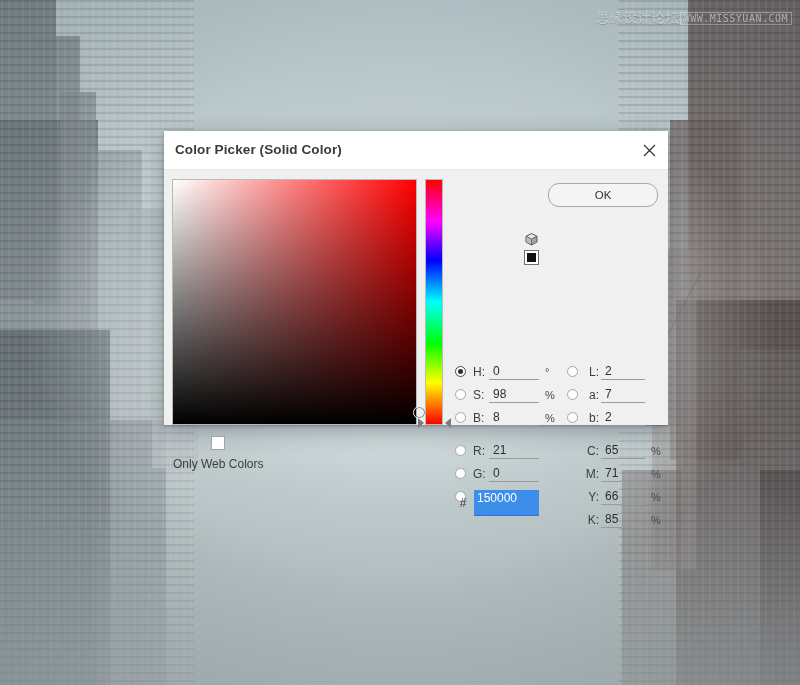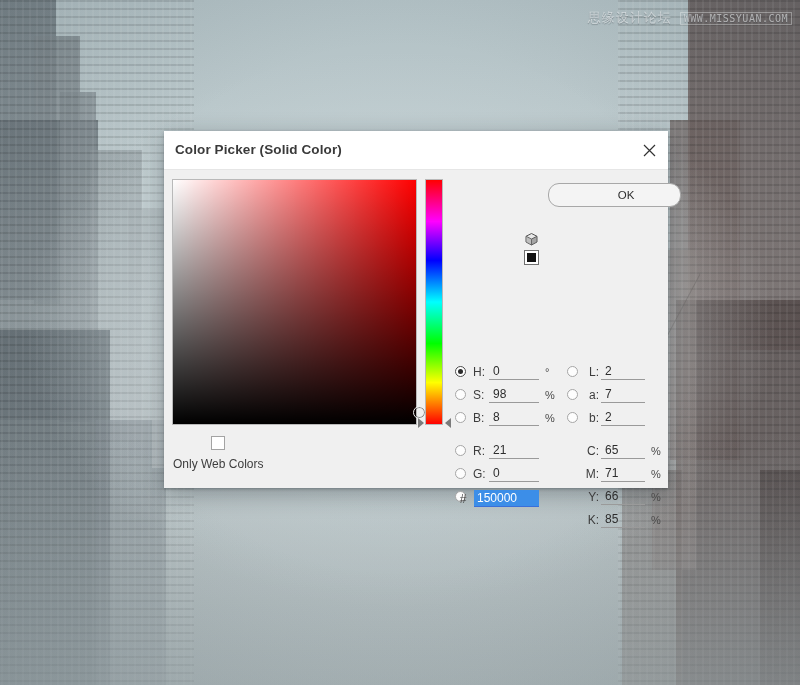--- a/index.html
+++ b/index.html
@@ -58,30 +58,30 @@
   .mast2{position:absolute;right:138px;top:205px;width:26px;height:2px;background:rgba(60,52,50,.45);}
   .mastbox{position:absolute;right:142px;top:232px;width:16px;height:60px;background:rgba(62,54,52,.55);}
   .cable{position:absolute;right:100px;top:190px;width:70px;height:300px;
      background:linear-gradient(118deg,rgba(0,0,0,0) 49.5%,rgba(70,62,60,.42) 50%,rgba(0,0,0,0) 50.5%);}
   .fogbot{position:absolute;left:0;right:0;bottom:0;height:250px;
      background:linear-gradient(0deg,rgba(176,188,191,.55),rgba(176,188,191,0));}
   .fogmid{position:absolute;left:120px;right:120px;top:120px;height:420px;
      background:radial-gradient(ellipse 70% 60% at 50% 50%,rgba(214,224,226,.75),rgba(214,224,226,0) 72%);}
 
   
-  .wm{position:absolute;top:9px;right:8px;display:flex;align-items:center;gap:8px;
+  .wm{position:absolute;top:9px;right:8px;display:flex;align-items:center;
       color:rgba(245,248,249,.55);font-size:12px;letter-spacing:1px;
       text-shadow:0 1px 1px rgba(40,50,55,.35);white-space:nowrap;}
   .wm .cn{font-family:"DejaVu Sans",sans-serif;font-size:13px;}
   .wm .en{font-family:"DejaVu Sans Mono",monospace;font-size:10px;letter-spacing:.5px;
           border:1px solid rgba(245,248,249,.35);padding:0 3px;}
 
   
   #dlg{
-    position:absolute;left:164px;top:131px;width:504px;height:357px;
+    position:absolute;left:164px;top:131px;width:504px;height:294px;
     background:#f0f0f0;
     box-shadow:0 6px 22px rgba(20,30,36,.33),0 1px 3px rgba(20,30,36,.3);
     font-size:12px;color:#333;
   }
   .titlebar{height:38px;background:#fff;position:relative;border-bottom:1px solid #e6e6e6;}
   .title{position:absolute;left:11px;top:11px;font-size:13.5px;font-weight:bold;color:#3a3a3a;
          letter-spacing:.1px;}
   .closebtn{position:absolute;right:0;top:0;width:38px;height:38px;display:flex;
             align-items:center;justify-content:center;cursor:pointer;}
   .closebtn svg{display:block;}
@@ -117,21 +117,21 @@
   .warnwrap{position:absolute;left:360px;top:62px;width:16px;}
   .cube svg{display:block;}
   .websq{width:13px;height:13px;border:1px solid #6f6f6f;background:#fff;
          display:flex;align-items:center;justify-content:center;margin-top:3px;}
   .websq i{display:block;width:9px;height:9px;background:#111;}
 
   
   .btns{position:absolute;left:384px;top:13px;width:108px;}
   .pbtn{width:108px;height:22px;border:1px solid #a8a8a8;border-radius:11px;background:#f4f4f4;
         font-size:11.5px;color:#2f2f2f;display:flex;align-items:center;justify-content:center;
-        margin-bottom:11px;cursor:pointer;font-family:"Liberation Sans",sans-serif;padding-left:23px;}
+        margin-bottom:11px;cursor:pointer;font-family:"Liberation Sans",sans-serif;}
   .pbtn.gap{margin-top:9px;}
 
   
   .grid{position:absolute;left:291px;top:190px;width:210px;}
   .row{display:flex;align-items:center;height:23px;}
   .radio{width:11px;height:11px;border:1px solid #a6a6a6;border-radius:50%;background:#fdfdfd;
          margin-right:7px;flex:0 0 auto;cursor:pointer;box-sizing:border-box;}
   .radio.on{border:1px solid #4a4a4a;background:#fff;position:relative;}
   .radio.on::after{content:"";position:absolute;left:2px;top:2px;width:5px;height:5px;
          border-radius:50%;background:#2b2b2b;}
@@ -143,21 +143,21 @@
   .unit{width:20px;font-size:11px;color:#4a4a4a;padding-left:6px;flex:0 0 auto;}
   .colL{position:absolute;left:0;top:0;width:108px;}
   .colR{position:absolute;left:112px;top:0;width:104px;}
   .colR .flab{width:14px;text-align:right;padding-right:2px;}
   .colR .finp{width:40px;}
   .spacer{height:10px;}
 
   .hexrow{position:absolute;left:291px;top:320px;display:flex;align-items:center;}
   .hash{width:16px;font-size:12px;color:#3d3d3d;text-align:center;}
   .hexinp{width:62px;border:none;border-bottom:1px solid #3a6fd8;background:#3c8ee8;color:#fff;
-          font-size:12px;padding:0 0 1px 3px;outline:none;margin-left:3px;
+          font-size:12px;padding:0 0 10px 3px;outline:none;margin-left:3px;
           font-family:"Liberation Sans",sans-serif;height:15px;}
 </style>
 </head>
 <body>
 
 <div id="bg">
   <div class="bgbase"></div>
 
   <div class="blk lt1"></div>
   <div class="blk lt2"></div>

